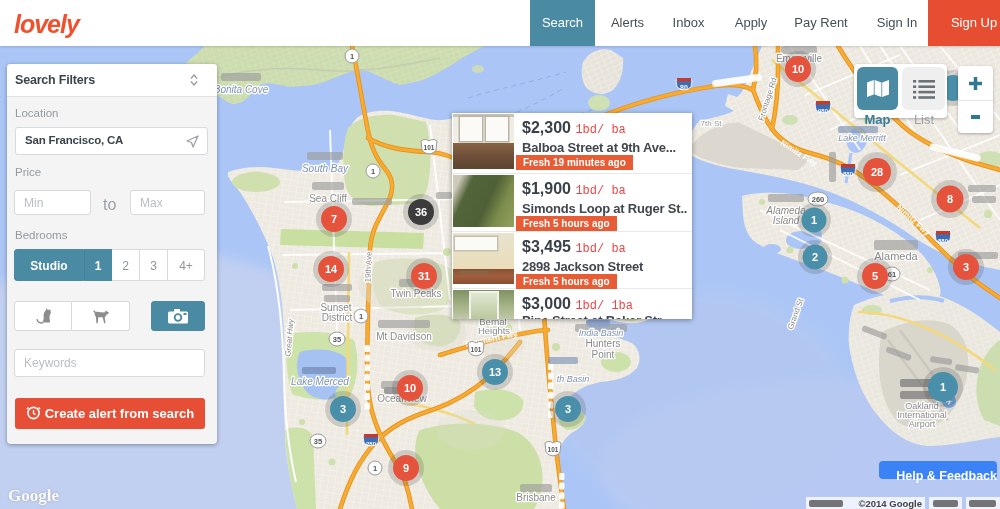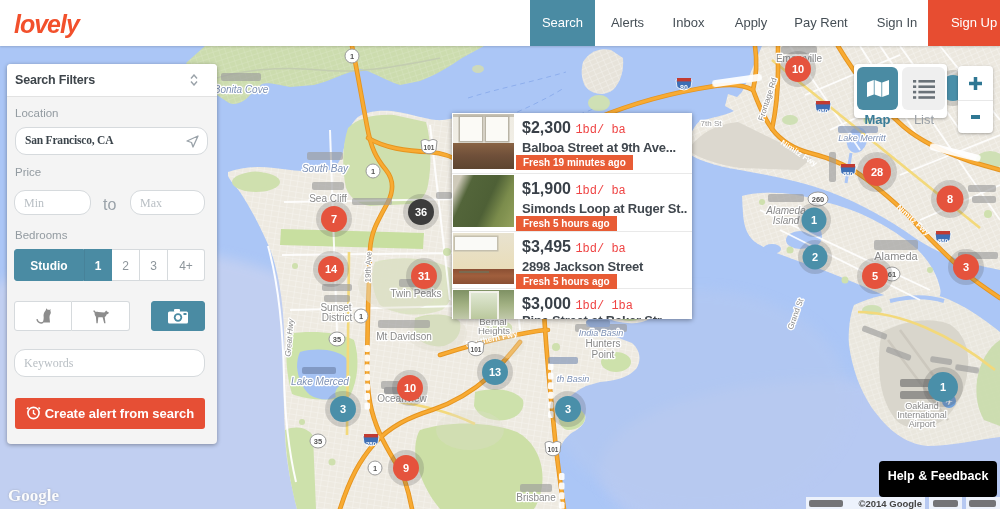--- a/index.html
+++ b/index.html
@@ -10,38 +10,38 @@
 #nav{position:absolute;left:0;top:0;width:1000px;height:46px;background:#fff;z-index:20;box-shadow:0 1px 2px rgba(0,0,0,.15);}
 #logo{position:absolute;left:14px;top:7px;}
 .tab{position:absolute;top:0;height:46px;line-height:46px;text-align:center;font-size:13px;color:#454e55;}
 .tab.teal{background:#4a8ba3;color:#fff;}
 .tab.orange{background:#e74d31;color:#fff;}
 
 #panel{position:absolute;left:7px;top:64px;width:210px;height:380px;background:#f4f4f4;border-radius:4px;box-shadow:0 1px 4px rgba(0,0,0,.35);z-index:10;}
 #panel .hdr{height:32px;border-bottom:1px solid #e2e2e2;position:relative;background:#fff;border-radius:4px 4px 0 0;}
 #panel .hdr .t{position:absolute;left:8px;top:9px;font-size:12.5px;font-weight:bold;color:#3e454b;letter-spacing:-.2px;}
 #panel .lbl{position:absolute;left:8px;font-size:11.5px;color:#939ba1;}
-.inp{position:absolute;background:#fff;border:1px solid #d6dadd;border-radius:11px;box-sizing:border-box;font-family:Liberation Serif, serif;}
+.inp{position:absolute;background:#fff;border:1px solid #d6dadd;border-radius:3px;box-sizing:border-box;}
 .ph{color:#b9bfc4;font-size:12px;}
 .segrow{position:absolute;left:7px;top:185px;height:32px;}
 .seg{position:absolute;top:0;height:32px;line-height:32px;text-align:center;font-size:12px;color:#8d959b;background:#fff;border:1px solid #d6dadd;box-sizing:border-box;}
 .seg.on{background:#4a8ba3;border-color:#4a8ba3;color:#fff;font-weight:bold;}
 #createbtn{position:absolute;left:8px;top:334px;width:190px;height:31px;background:#e64f35;border-radius:3px;color:#fff;font-weight:bold;font-size:13px;text-align:center;line-height:31px;}
 
 #card{position:absolute;left:452px;top:113px;width:240px;height:206px;background:#fff;box-shadow:0 1px 5px rgba(0,0,0,.4);z-index:9;overflow:hidden;}
 .row{position:absolute;left:0;width:240px;border-bottom:1px solid #e9e9e9;}
 .row .photo{position:absolute;left:1px;top:1px;width:61px;}
 .row .price{position:absolute;left:70px;top:6px;font-size:16px;font-weight:bold;color:#394048;}
 .row .bd{font-size:12px;color:#ef4444;font-weight:normal;font-family:Liberation Mono, monospace;}
 .row .street{position:absolute;left:70px;top:27px;font-size:13px;font-weight:bold;color:#40474e;white-space:nowrap;letter-spacing:-.2px;}
 .row .fresh{position:absolute;left:64px;top:42px;height:15px;line-height:15px;background:#e85c35;color:#fff;font-size:10px;font-weight:bold;padding:0 7px;}
 
 #maplist{position:absolute;left:854px;top:64px;width:93px;height:54px;background:#fff;border-radius:4px;box-shadow:0 1px 3px rgba(0,0,0,.3);z-index:8;}
 #zoomctl{position:absolute;left:958px;top:66px;width:35px;height:67px;background:#fff;border-radius:4px;box-shadow:0 1px 3px rgba(0,0,0,.3);z-index:8;}
-#helpbtn{position:absolute;left:879px;top:461px;width:118px;height:36px;background:#000000;border-radius:4px;color:#fff;font-weight:bold;font-size:12.5px;text-align:center;line-height:31px;z-index:8;}
+#helpbtn{position:absolute;left:879px;top:461px;width:118px;height:18px;background:#3b82f6;border-radius:4px;color:#fff;font-weight:bold;font-size:12.5px;text-align:right;line-height:31px;z-index:8;}
 #attrib{position:absolute;left:0;top:497px;width:1000px;height:12px;z-index:8;font-size:10px;color:#454545;white-space:nowrap;}
 #glogo{position:absolute;left:8px;top:486px;color:rgba(255,255,255,.95);font-family:"Liberation Serif",serif;font-size:17px;font-weight:bold;z-index:8;text-shadow:0 0 2px rgba(120,120,120,.5);}
 .kb{position:absolute;background:#969696;opacity:.8;border-radius:2px;}
 </style>
 </head>
 <body>
 <div id="stage">
 <svg id="map" width="1000" height="509" viewBox="0 0 1000 509">
 <defs>
 <pattern id="gsf" width="7" height="5.5" patternUnits="userSpaceOnUse" patternTransform="rotate(9)">

